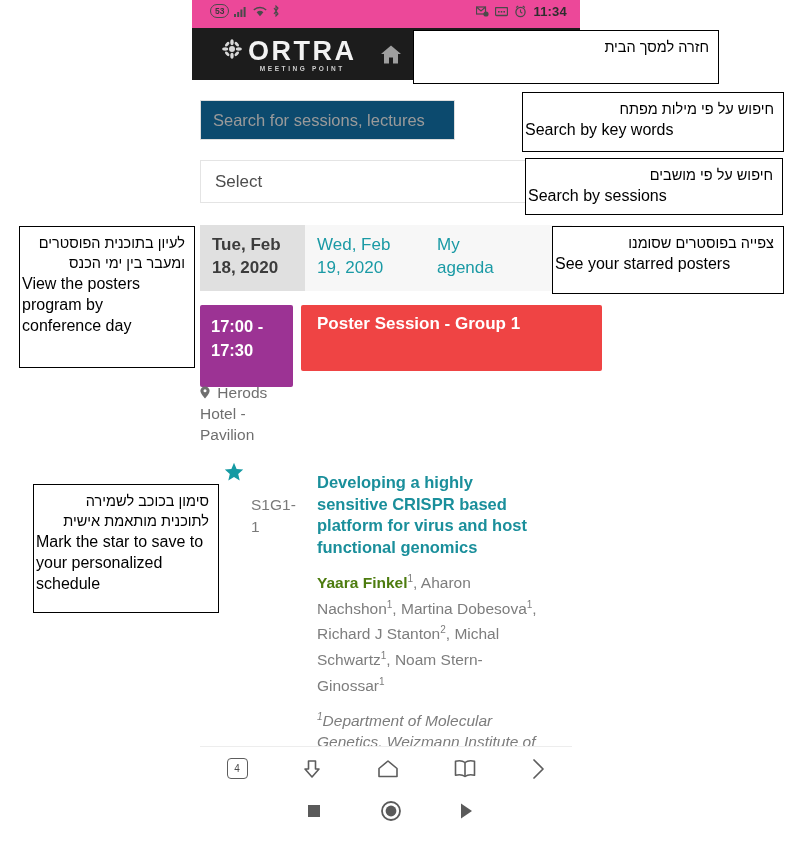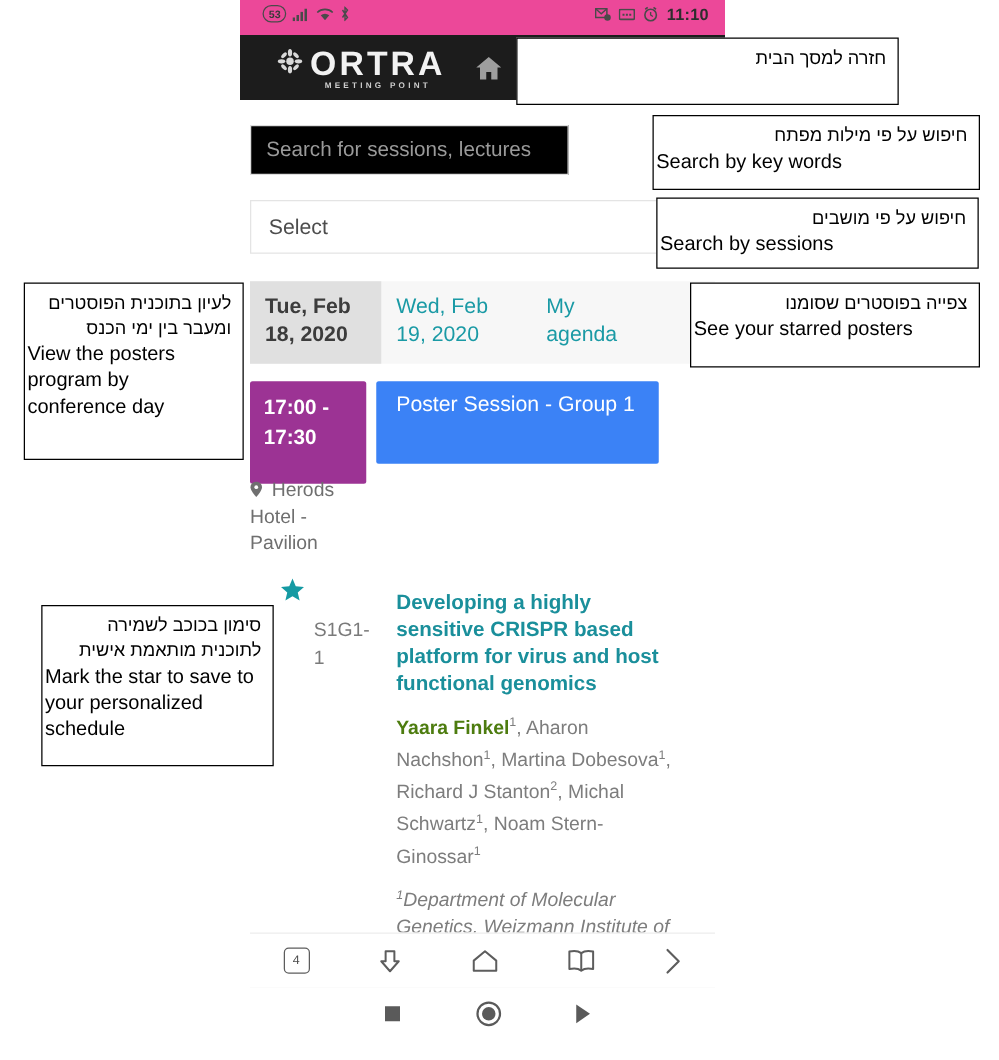--- a/index.html
+++ b/index.html
@@ -115,21 +115,21 @@
   }
 
   
   #search-box {
     position: absolute;
     left: 8px;
     top: 100px;
     width: 255px;
     height: 40px;
     border: 1px solid #dedede;
-    background: #000000;
+    background: #0c4a6e;
     box-sizing: border-box;
   }
   #search-box input {
     width: 100%;
     height: 100%;
     border: none;
     outline: none;
     padding: 0 12px;
     box-sizing: border-box;
     font-family: "Liberation Sans", sans-serif;
@@ -206,26 +206,26 @@
     font-weight: bold;
     font-size: 16.5px;
     line-height: 24px;
     box-sizing: border-box;
     padding: 9px 0 0 11px;
   }
   #session-title {
     position: absolute;
     left: 101px;
     top: 0;
-    width: 226px;
+    width: 301px;
     height: 66px;
-    background: #3b82f6;
+    background: #ef4444;
     border-radius: 2px;
     color: #ffffff;
-    font-weight: normal;
+    font-weight: bold;
     font-size: 17px;
     box-sizing: border-box;
     padding: 9px 0 0 16px;
   }
 
   
   #session-location {
     position: absolute;
     left: 8px;
     top: 382px;
@@ -397,21 +397,21 @@
         </svg>
       </span>
       <span class="sb-ico">
         <svg width="13" height="13" viewBox="0 0 13 13">
           <circle cx="6.5" cy="7" r="4.6" fill="none" stroke="#4a4a4a" stroke-width="1.3"></circle>
           <path d="M6.5 4.5 L6.5 7 L8.3 8.2" stroke="#4a4a4a" stroke-width="1.1" fill="none"></path>
           <path d="M2.2 2.4 L4.2 0.9" stroke="#4a4a4a" stroke-width="1.3"></path>
           <path d="M10.8 2.4 L8.8 0.9" stroke="#4a4a4a" stroke-width="1.3"></path>
         </svg>
       </span>
-      <span class="sb-time">11:10</span>
+      <span class="sb-time">11:34</span>
     </div>
   </div>
 
   <div id="app-header">
     <div id="logo-wrap">
       <span>
         <svg width="20" height="20" viewBox="0 0 20 20">
           <g fill="#d8d8d8">
             <circle cx="10" cy="10" r="3"></circle>
             <ellipse cx="10" cy="3.2" rx="1.7" ry="3"></ellipse>

